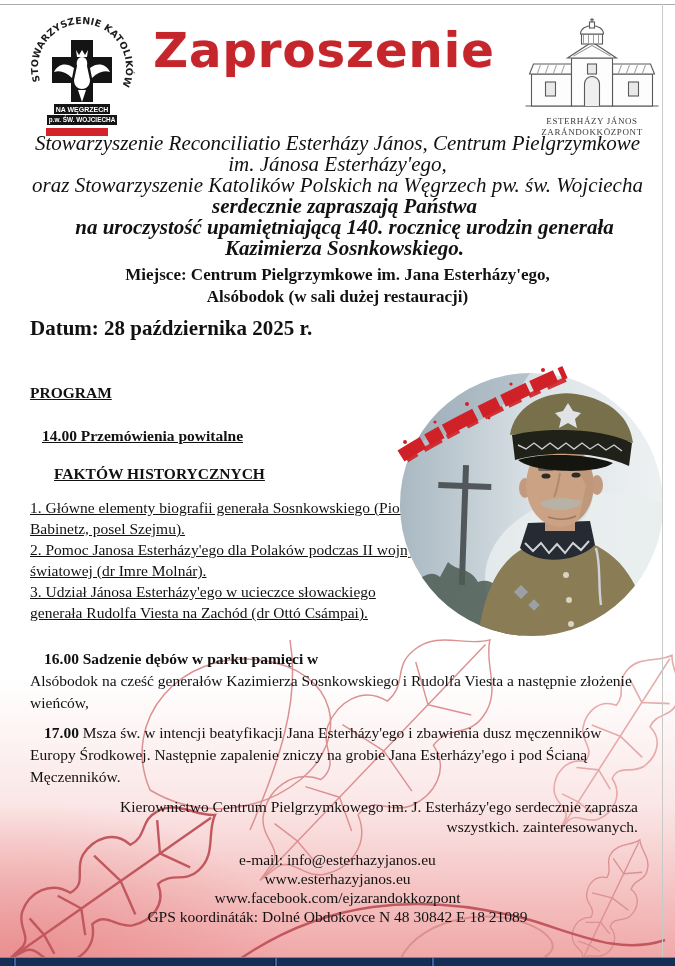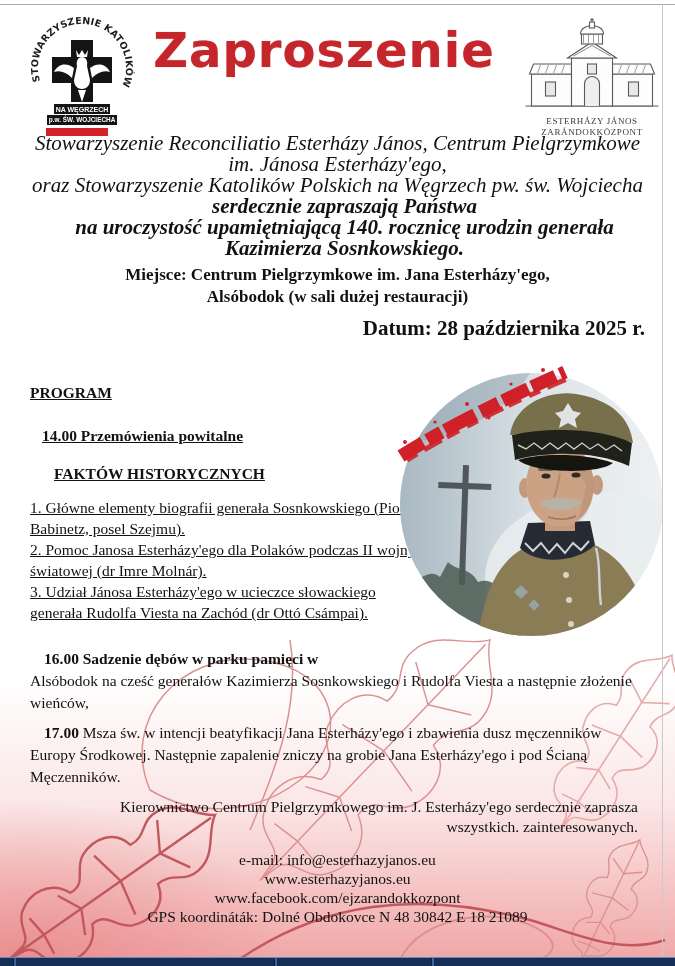--- a/index.html
+++ b/index.html
@@ -32,21 +32,21 @@
     text-shadow:0 0 1px rgba(196,38,44,.6);
   }
 
   .logo-right{position:absolute;left:518px;top:18px;width:148px;text-align:center;}
   .church-caption{font-family:"Liberation Serif",serif;font-size:9px;letter-spacing:.6px;color:#3a3a3a;line-height:11px;margin-top:2px;}
 
   .intro{position:absolute;left:30px;top:133px;width:615px;text-align:center;font-size:21px;line-height:21px;font-style:italic;}
   .bold{font-weight:bold;margin-left:14px;}
 
   .venue{position:absolute;left:30px;top:264px;width:615px;text-align:center;font-weight:bold;font-size:17px;line-height:22px;}
-  .datum{position:absolute;left:30px;top:316px;width:615px;text-align:right;font-weight:bold;font-size:21px;}
+  .datum{position:absolute;left:30px;top:316px;width:615px;text-align:left;font-weight:bold;font-size:21px;}
 
   .program-col{position:absolute;left:30px;top:382px;width:392px;font-size:15.5px;line-height:21px;text-decoration:underline;}
   .program-heading{font-weight:bold;margin-bottom:22px;}
   .item-1400{font-weight:bold;padding-left:12px;margin-bottom:17px;}
   .symp1{font-weight:bold;padding-left:42px;}
   .symp2{font-weight:bold;padding-left:24px;margin-bottom:13px;}
   .topic{margin:0;}
 
   .photo{position:absolute;left:400px;top:373px;width:263px;height:263px;border-radius:50%;overflow:hidden;}
   .brush{position:absolute;left:393px;top:360px;z-index:4;}

